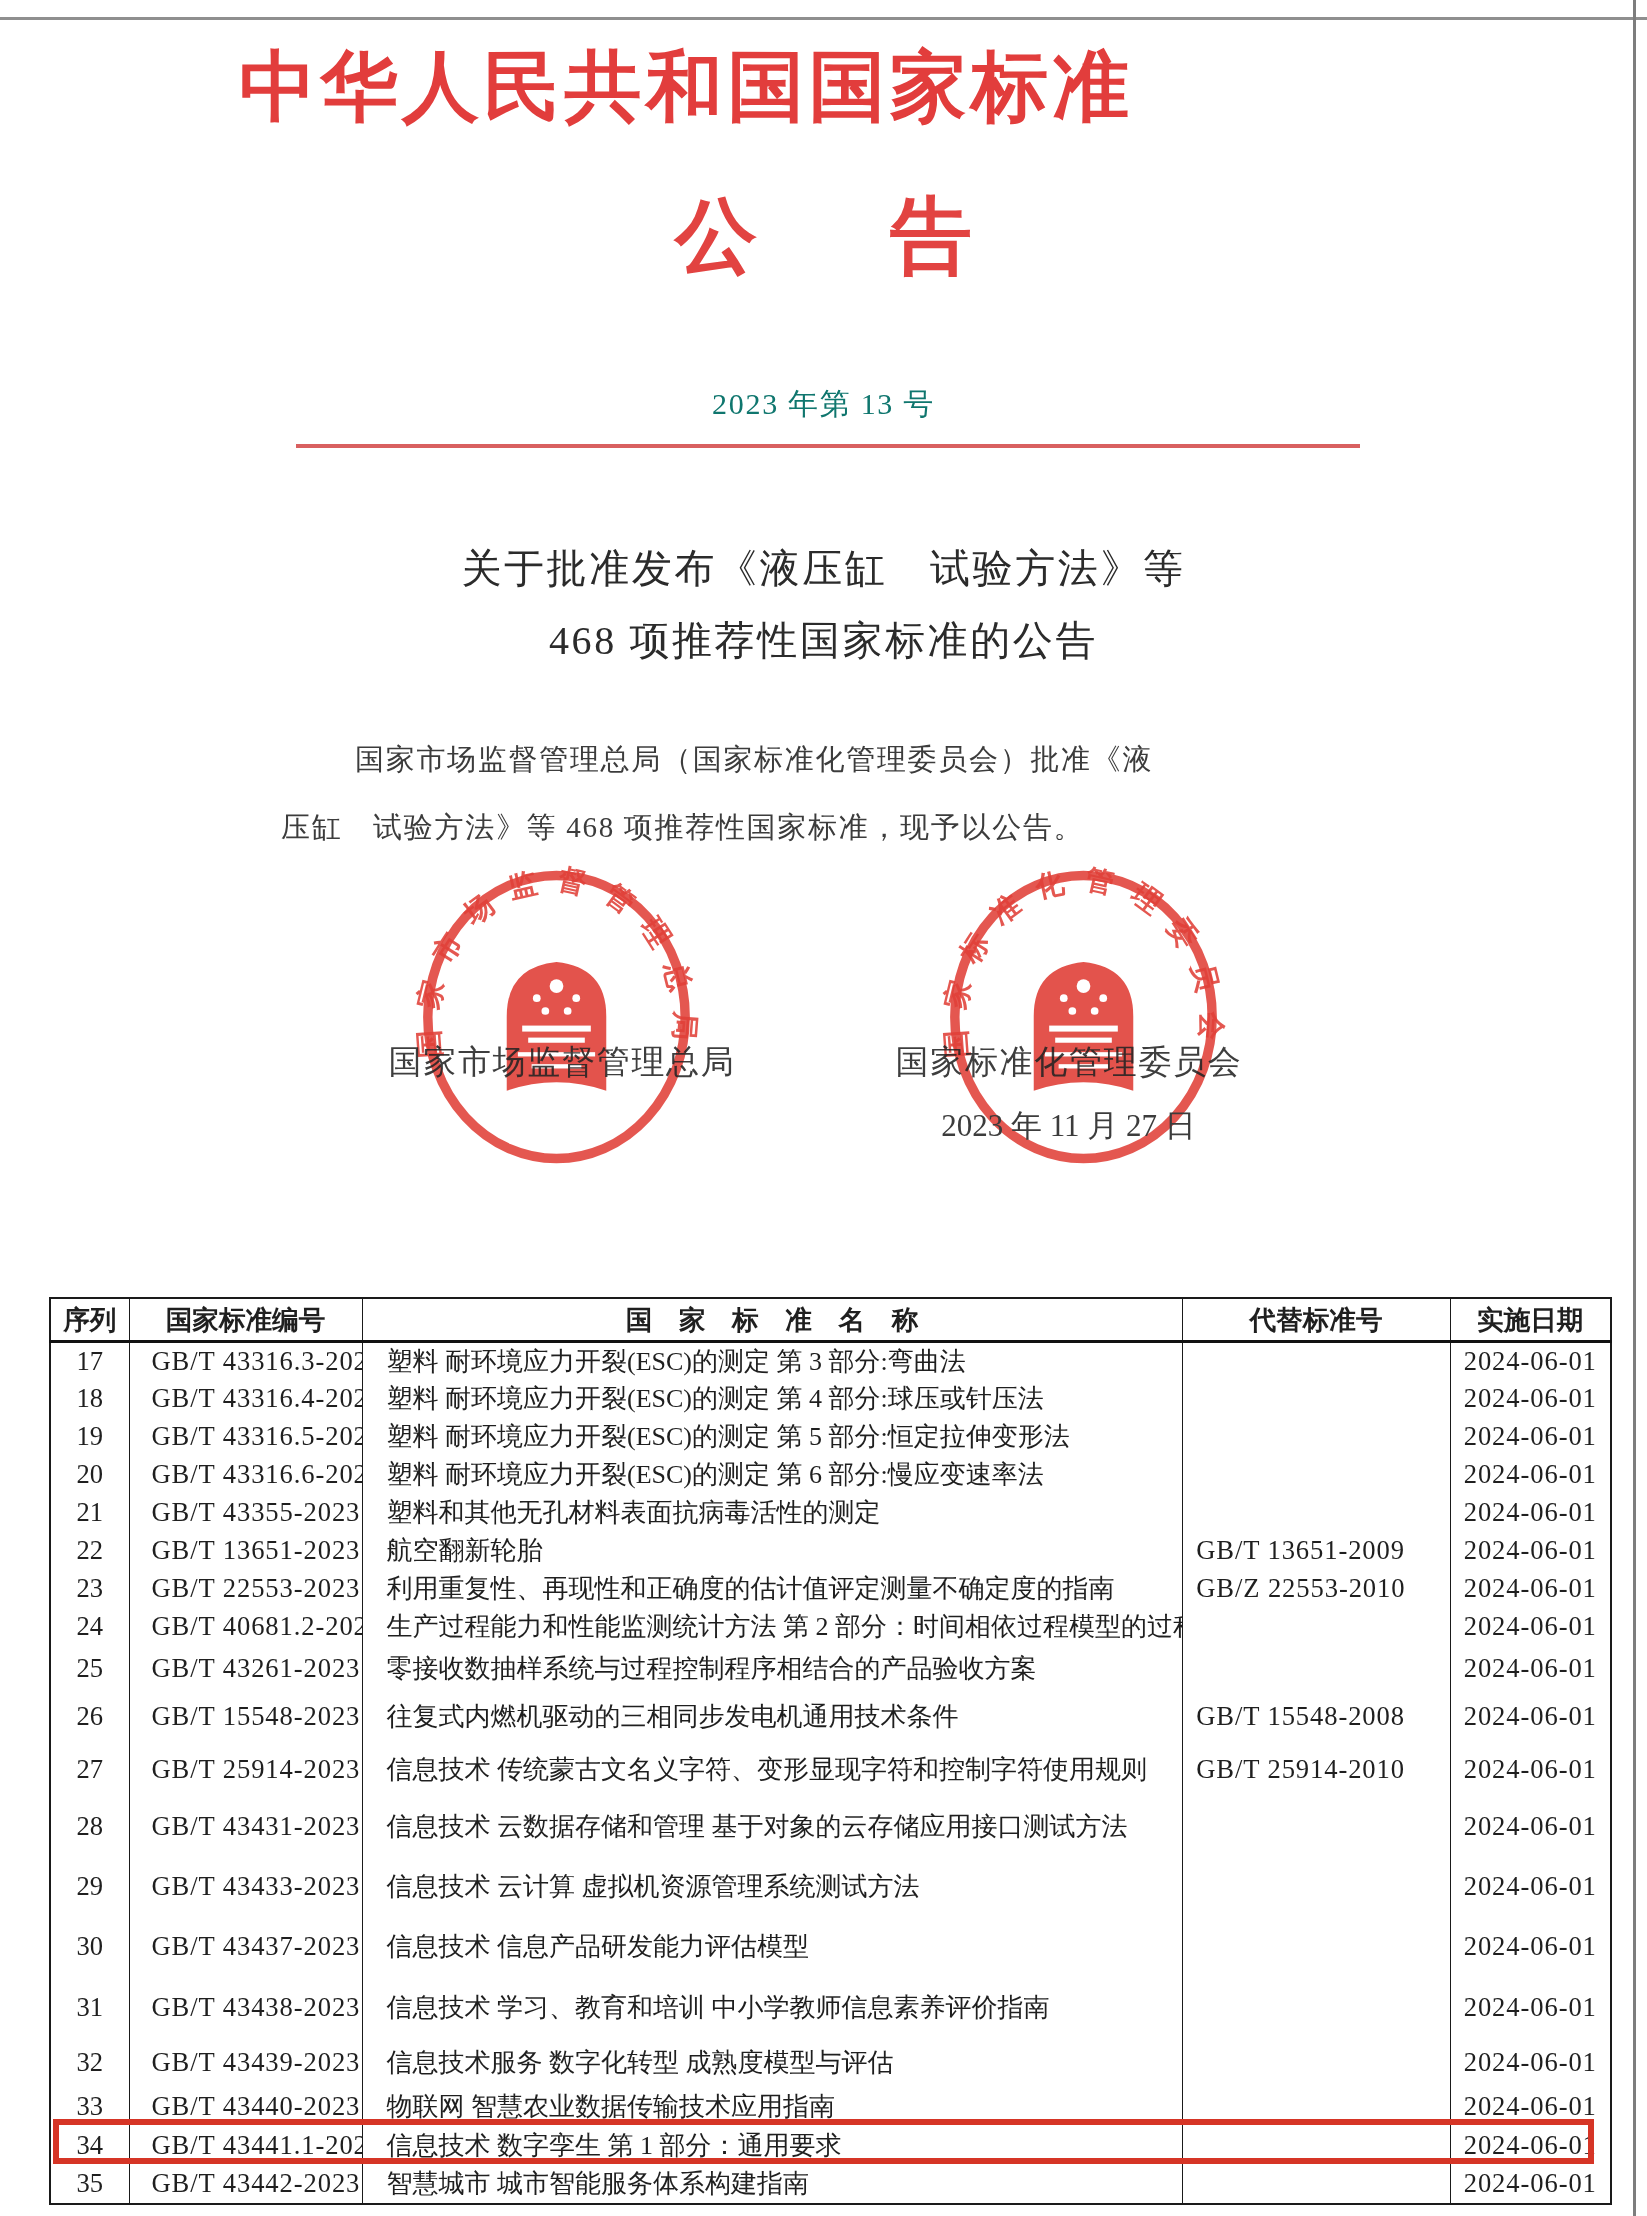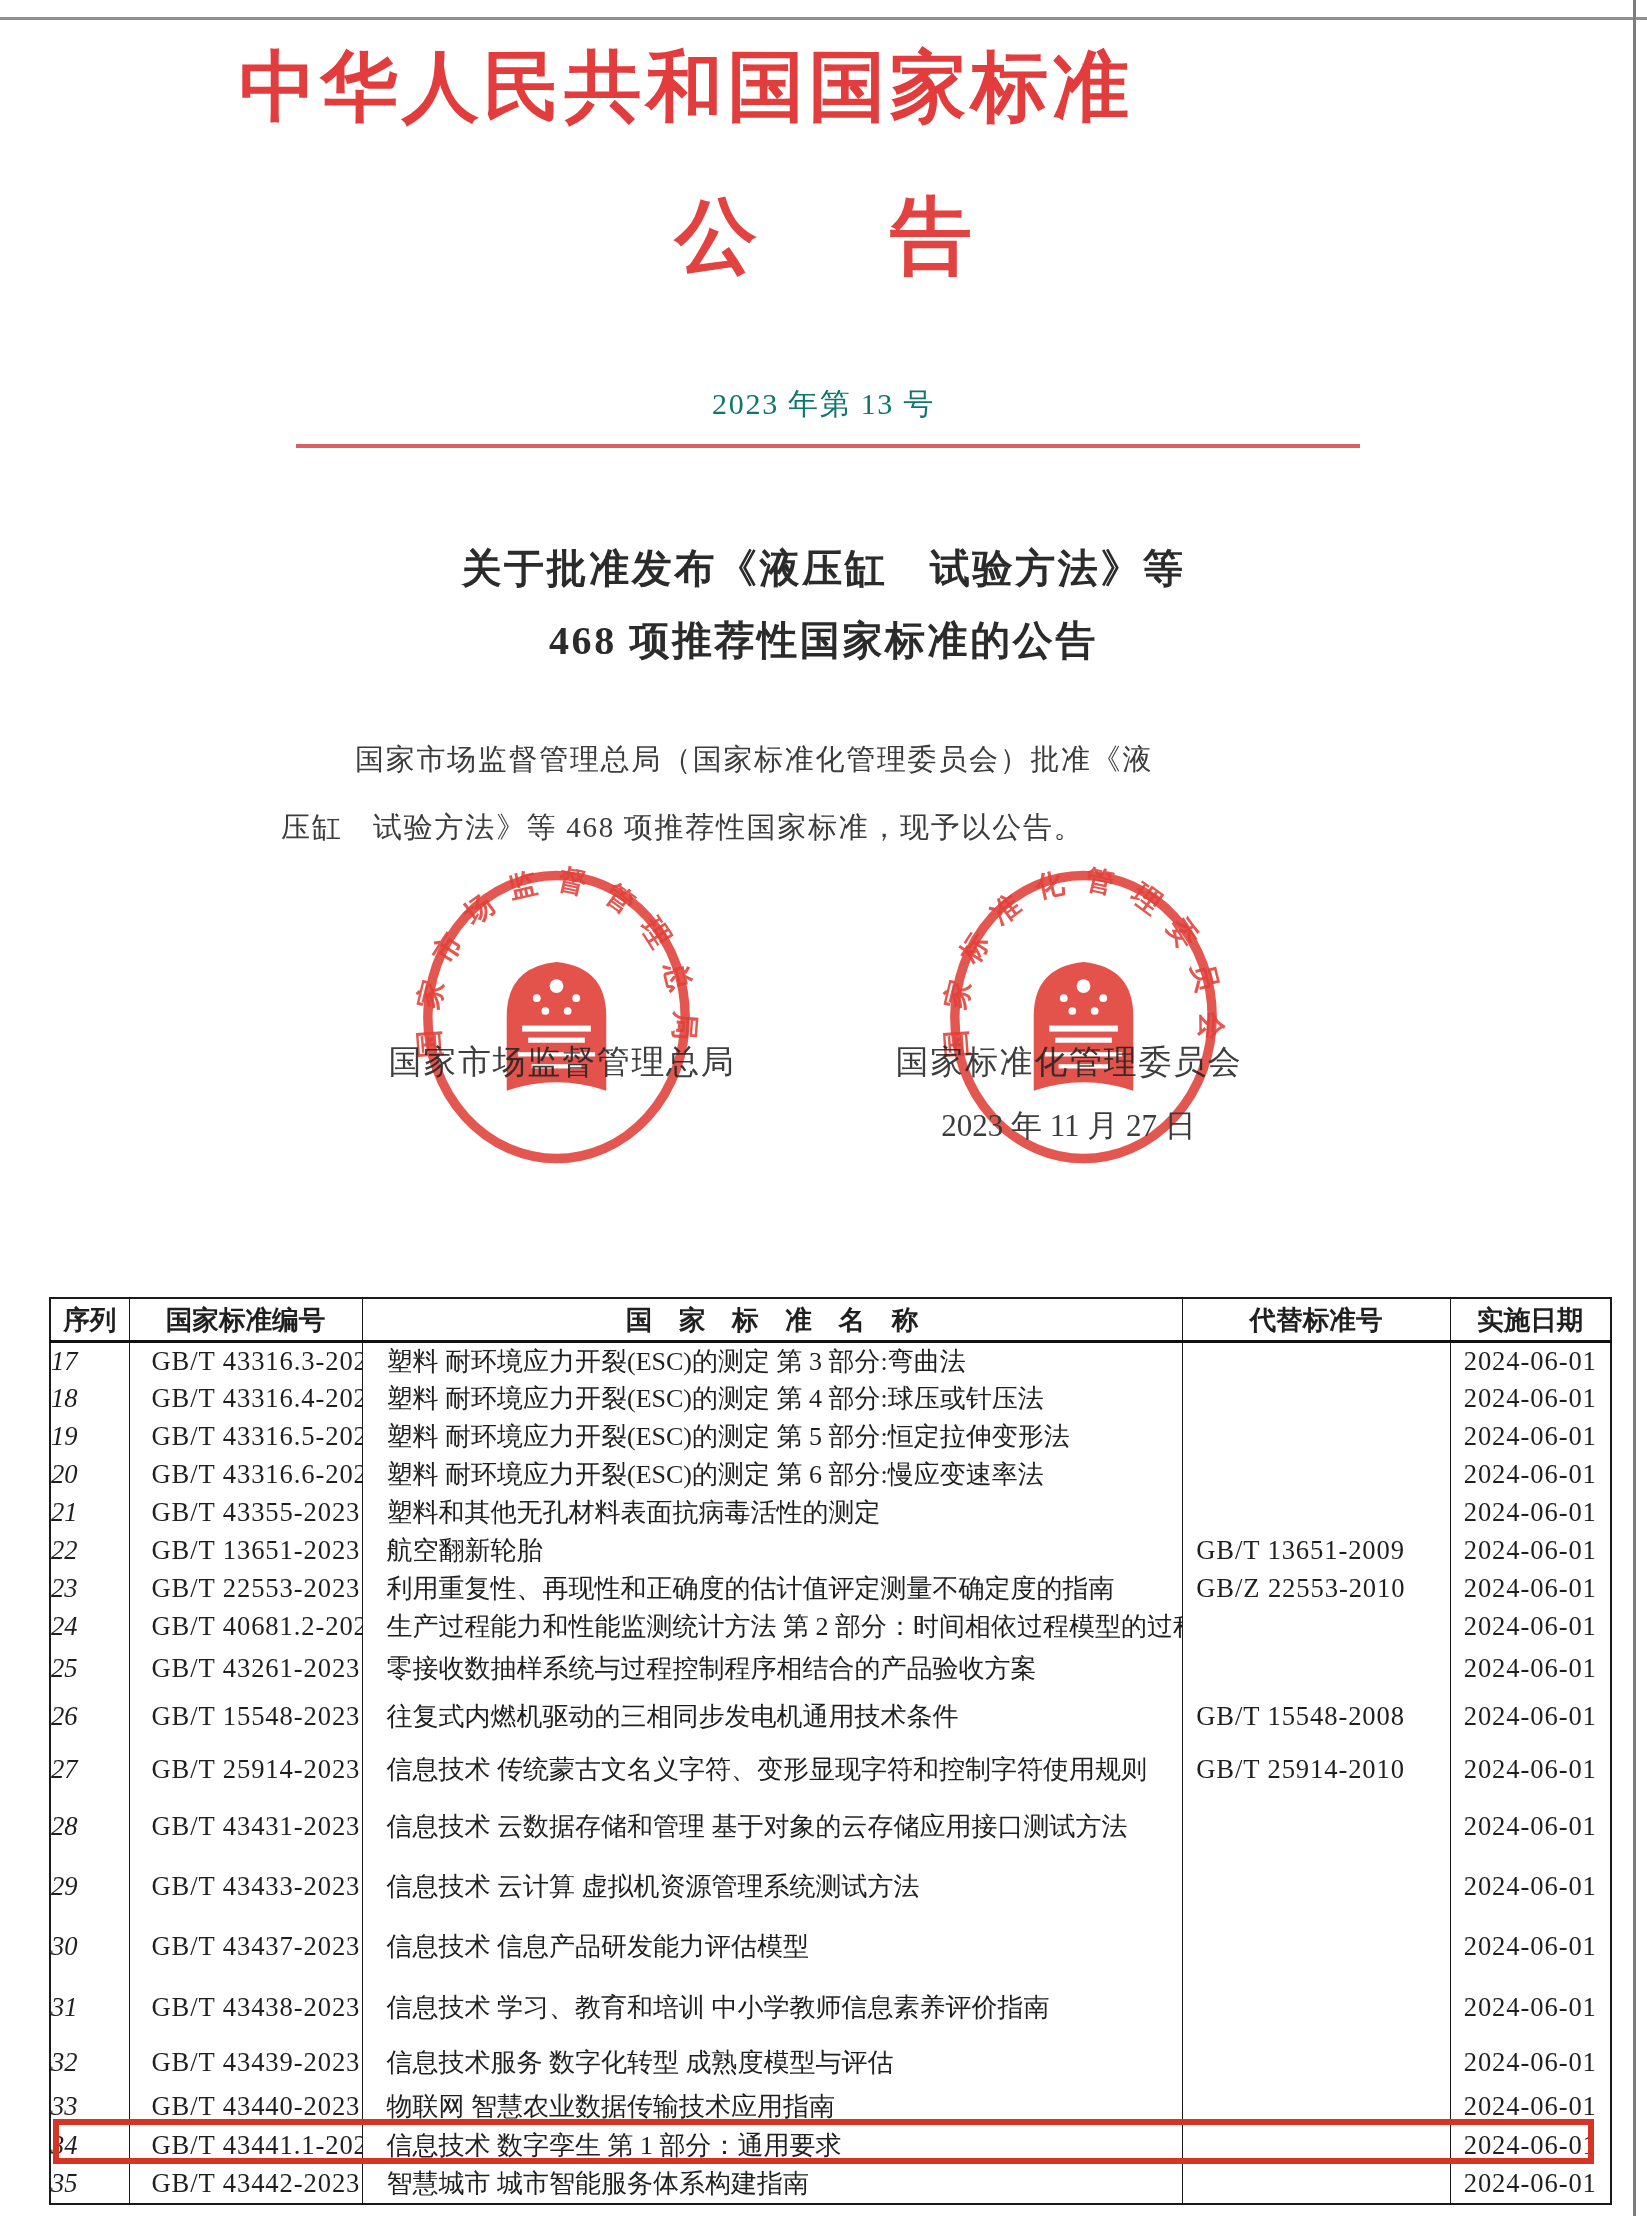--- a/index.html
+++ b/index.html
@@ -23,21 +23,21 @@
     font-size:82px;font-weight:bold;color:#e24341;
   }
   .doc-subtitle span{display:inline-block;letter-spacing:133px;margin-right:-133px;}
   .issue-number{
     left:0;top:384px;width:1647px;text-align:center;
     font-size:30px;color:#0f766e;letter-spacing:1.7px;
   }
   .red-rule{left:296px;top:444px;width:1064px;height:4.3px;background:#d96060;}
 
   .heading-line{
-    left:0;width:1647px;text-align:center;font-weight:bold;
+    left:0;width:1647px;text-align:center;font-weight:normal;
     font-size:40px;color:#2b2b2b;letter-spacing:2.6px;white-space:nowrap;
   }
   .heading-1{top:541px;}
   .heading-2{top:613px;}
 
   .body-line{
     font-size:29px;color:#3c3c3c;letter-spacing:1.7px;white-space:nowrap;
   }
   .body-1{left:343px;top:740px;margin-left:12px;}
   .body-2{left:281px;top:808px;}
@@ -67,21 +67,21 @@
   .std-table{border:2.6px solid #1a1a1a;}
   .std-table th,.std-table td{
     border-left:1.7px solid #1a1a1a;border-right:1.7px solid #1a1a1a;
     border-top:none;border-bottom:none;
     padding:0;vertical-align:middle;overflow:hidden;white-space:nowrap;
   }
   .std-table thead th{
     height:41px;font-size:26.6px;font-weight:bold;text-align:center;
     border-bottom:3.4px solid #111111;
   }
-  td.c-seq{font-style:italic;}
+  td.c-seq{text-align:center;}
   td.c-code{padding-left:22px;letter-spacing:0.9px;}
   td.c-name{padding-left:24px;font-size:26px;}
   td.c-replaced{padding-left:13.7px;letter-spacing:0.9px;}
   td.c-date{text-align:center;letter-spacing:0.9px;}
   tr.h44{height:38px;} tr.h45{height:39px;} tr.h52{height:45px;}
   tr.h57{height:49px;} tr.h60{height:51px;padding-left:8px;} tr.h64{height:55px;}
   tr.h70{height:60px;} tr.h71{height:61px;}
 
   .highlight-box{
     left:53px;top:2119px;width:1541px;height:45px;

